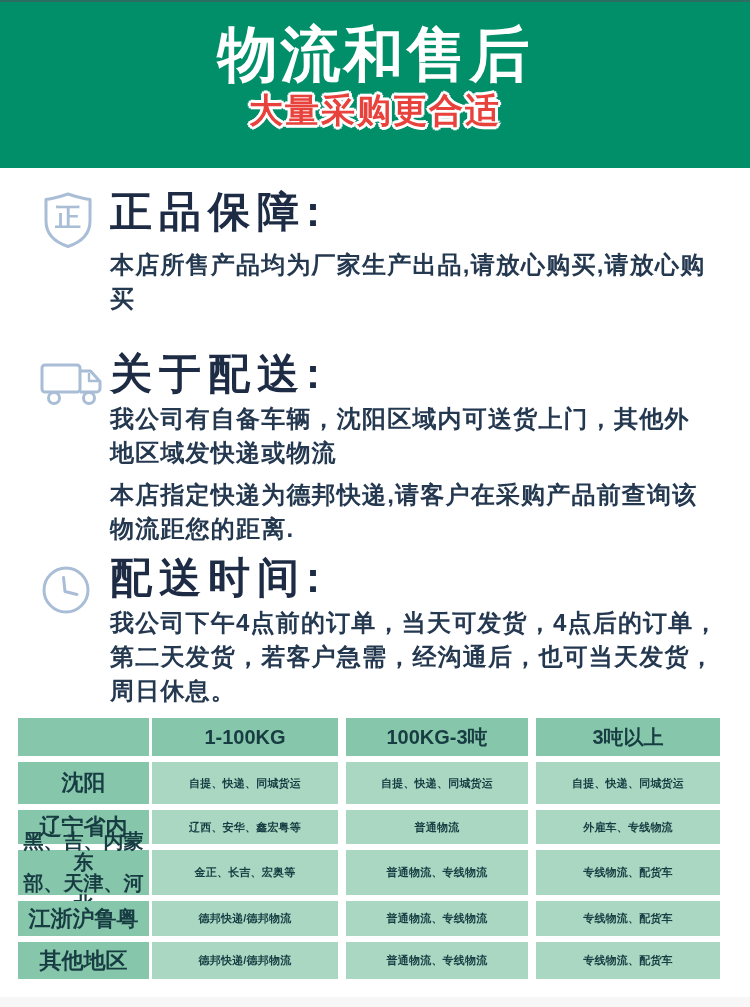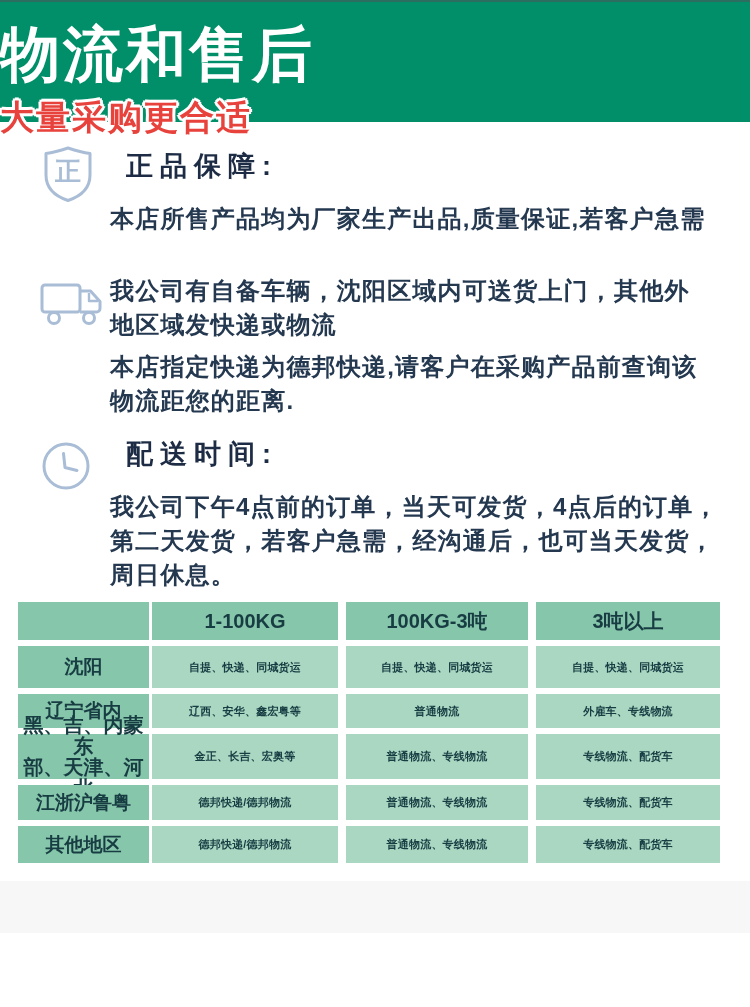--- a/index.html
+++ b/index.html
@@ -7,64 +7,64 @@
     --heading:#1d2c44; --body:#243850;
     --tbl-medium:#86c6ab; --tbl-light:#a9d7c2; --tbl-text:#173c42;
     --footer:#f7f7f8;
   }
   html,body{margin:0;padding:0;}
   body{
     width:750px;height:1007px;overflow:hidden;background:#fff;
     font-family:"Liberation Sans","DejaVu Sans",sans-serif;
   }
   .banner{
-    height:122px;background:var(--green);border-top:2px solid var(--top-line);
-    box-sizing:border-box;
+    height:168px;background:var(--green);border-top:2px solid var(--top-line);
+    box-sizing:border-box;text-align:center;
   }
   .banner-title{
     margin:0;padding-top:20px;color:#fff;font-size:60px;line-height:66px;
     font-weight:700;letter-spacing:3px;
   }
   .banner-subtitle{
-    margin-top:11px;color:var(--red);font-size:34px;line-height:36px;
+    margin-top:4px;color:var(--red);font-size:34px;line-height:36px;
     font-weight:700;letter-spacing:2px;
     text-shadow:-3px 0 0 #fff,3px 0 0 #fff,0 -3px 0 #fff,0 3px 0 #fff,
       -2px -2px 0 #fff,2px 2px 0 #fff,-2px 2px 0 #fff,2px -2px 0 #fff;
   }
   .content{padding:0 40px 0 40px;}
   .info-section{position:relative;padding-left:70px;}
   .sec-genuine{margin-top:24px;}
   .sec-shipping{margin-top:38px;}
   .sec-time{margin-top:12px;}
   .sec-icon{position:absolute;left:0;}
   .sec-genuine .sec-icon{top:-2px;}
   .sec-shipping .sec-icon{top:4px;}
   .sec-time .sec-icon{top:6px;}
   .sec-heading{
-    margin:16px;font-size:27px;line-height:40px;font-weight:700;
+    margin:0;font-size:42px;line-height:40px;font-weight:700;
     letter-spacing:7px;color:var(--heading);
   }
   .sec-para{
     margin:8px 0 0 0;width:612px;font-size:24px;line-height:34px;
     font-weight:700;letter-spacing:1.2px;color:var(--body);white-space:pre-line;
   }
   .sec-genuine .sec-para{margin-top:16px;}
   .sec-para + .sec-para{}
   .ship-table{
     margin:10px 0 0 18px;display:grid;
     grid-template-columns:126px 186px 182px 184px;
     grid-template-rows:38px 42px 34px 45px 35px 37px;
     gap:6px 8px;
   }
   .cell{
     display:flex;align-items:center;justify-content:center;text-align:center;
     color:var(--tbl-text);font-weight:700;box-sizing:border-box;padding:14px 2px;
   }
   .cell.th{background:var(--tbl-medium);font-size:20px;}
-  .cell.label{font-size:19px;width:calc(100% + 5px);position:relative;}
+  .cell.label{font-size:22px;width:calc(100% + 5px);position:relative;}
   .cell.label.small{font-size:20px;line-height:21px;white-space:pre-line;}
   .cell.corner{width:calc(100% + 5px);}
   .cell.td{background:var(--tbl-light);font-size:11px;letter-spacing:0.2px;}
   .footer-strip{margin-top:18px;height:52px;background:var(--footer);}
 </style>
 </head>
 <body>
 
 <header class="banner">
   <h1 class="banner-title">物流和售后</h1>
@@ -74,33 +74,34 @@
 <main class="content">
 
   <section class="info-section sec-genuine">
     <span class="sec-icon">
       <svg width="56" height="60" viewBox="0 0 56 60" aria-hidden="true">
         <path d="M28 4 C34 6 43 8.6 50 9.6 V31 C50 44.5 40 52.5 28 56.5 C16 52.5 6 44.5 6 31 V9.6 C13 8.6 22 6 28 4 Z" fill="none" stroke="#a9bdd6" stroke-width="3" stroke-linejoin="round"></path>
         <text x="28" y="36" text-anchor="middle" font-size="26" font-weight="700" fill="#a9bdd6">正</text>
       </svg>
     </span>
     <h2 class="sec-heading">正品保障:</h2>
-    <p class="sec-para">本店所售产品均为厂家生产出品,质量保证,若客户急需</p>
+    <p class="sec-para">本店所售产品均为厂家生产出品,请放心购买,请放心购买</p>
   </section>
 
   <section class="info-section sec-shipping">
     <span class="sec-icon">
       <svg width="64" height="50" viewBox="0 0 64 50" aria-hidden="true">
         <rect x="2" y="7" width="38" height="27" rx="3" fill="none" stroke="#a9bdd6" stroke-width="3"></rect>
         <path d="M40 13 H50.5 L60 23.5 V30.5 A3.5 3.5 0 0 1 56.5 34 H40" fill="none" stroke="#a9bdd6" stroke-width="3" stroke-linejoin="round"></path>
         <path d="M49 15 V23 H58" fill="none" stroke="#a9bdd6" stroke-width="2.4" stroke-linejoin="round"></path>
         <circle cx="14" cy="40" r="5.5" fill="#fff" stroke="#a9bdd6" stroke-width="3"></circle>
         <circle cx="49" cy="40" r="5.5" fill="#fff" stroke="#a9bdd6" stroke-width="3"></circle>
       </svg>
     </span>
+    <h2 class="sec-heading">关于配送:</h2>
     <p class="sec-para">我公司有自备车辆，沈阳区域内可送货上门，其他外
 地区域发快递或物流</p>
     <p class="sec-para">本店指定快递为德邦快递,请客户在采购产品前查询该
 物流距您的距离.</p>
   </section>
 
   <section class="info-section sec-time">
     <span class="sec-icon">
       <svg width="52" height="52" viewBox="0 0 52 52" aria-hidden="true">
         <circle cx="26" cy="26" r="22" fill="none" stroke="#a9bdd6" stroke-width="3"></circle>

